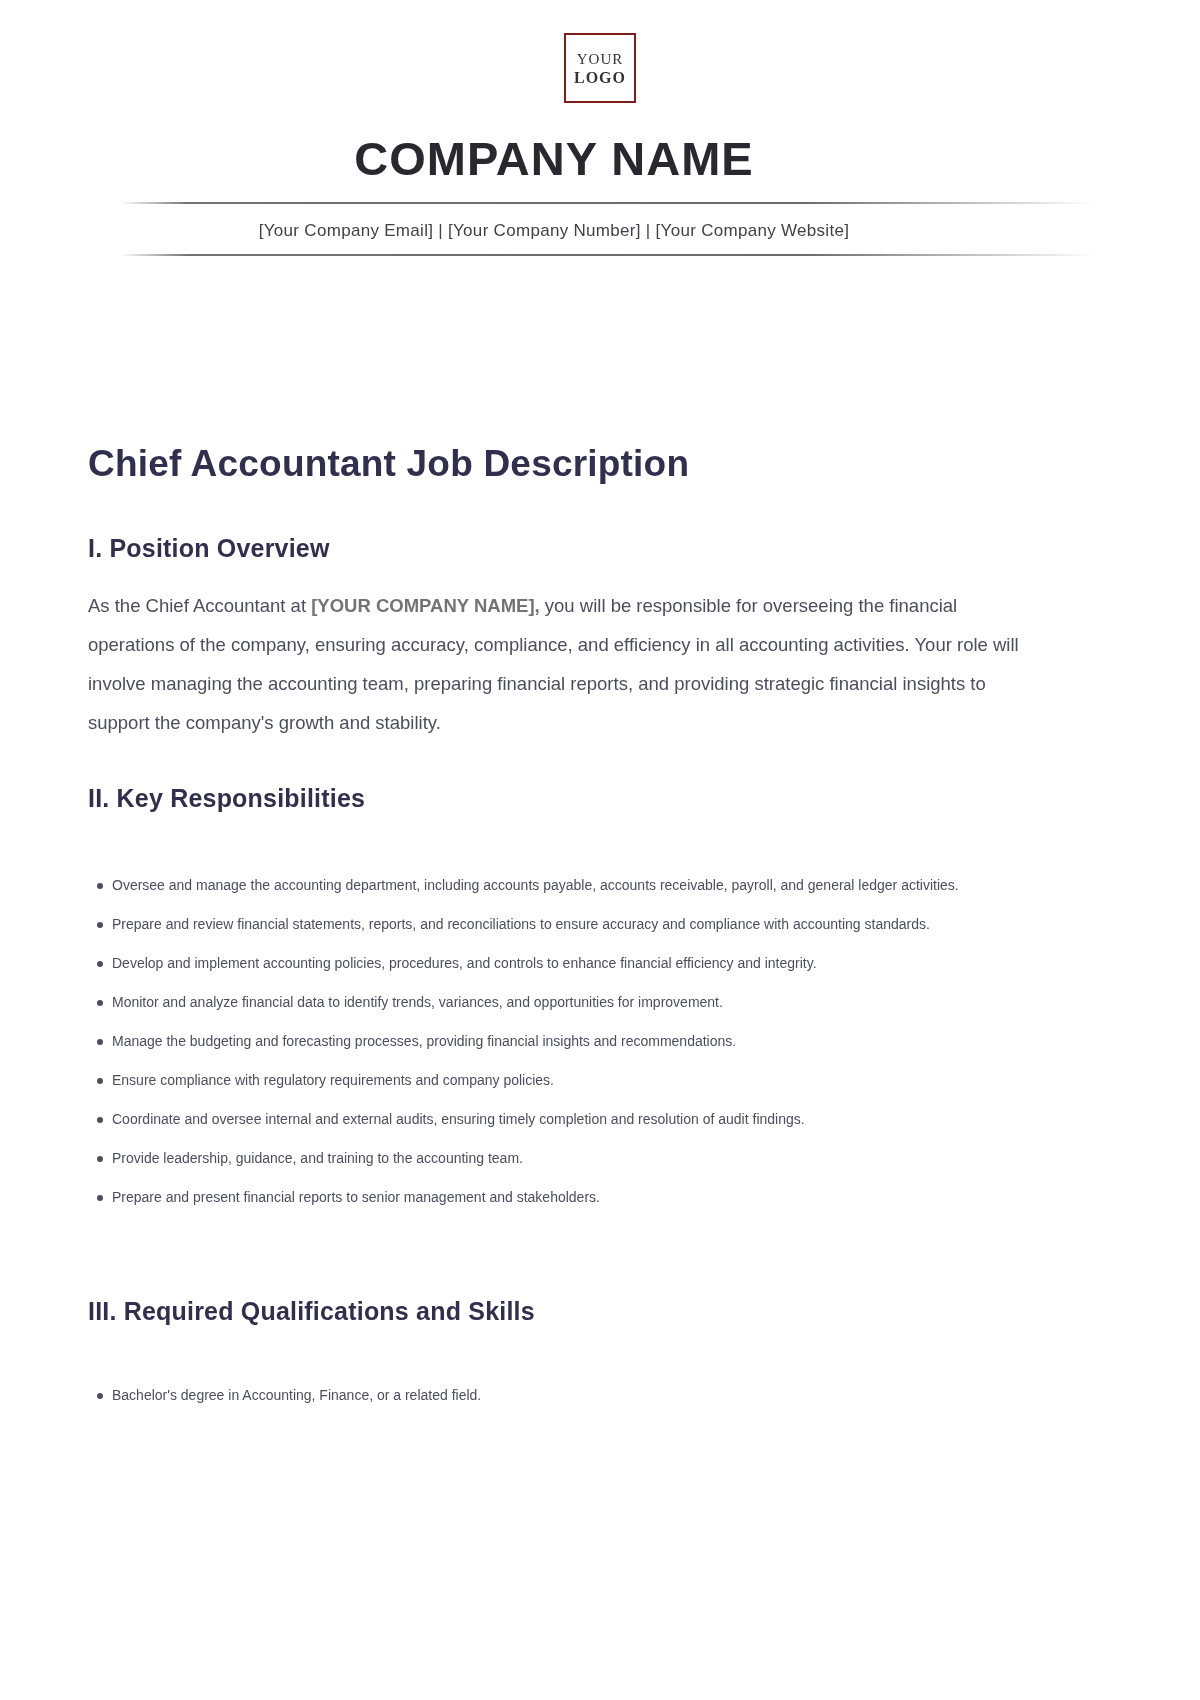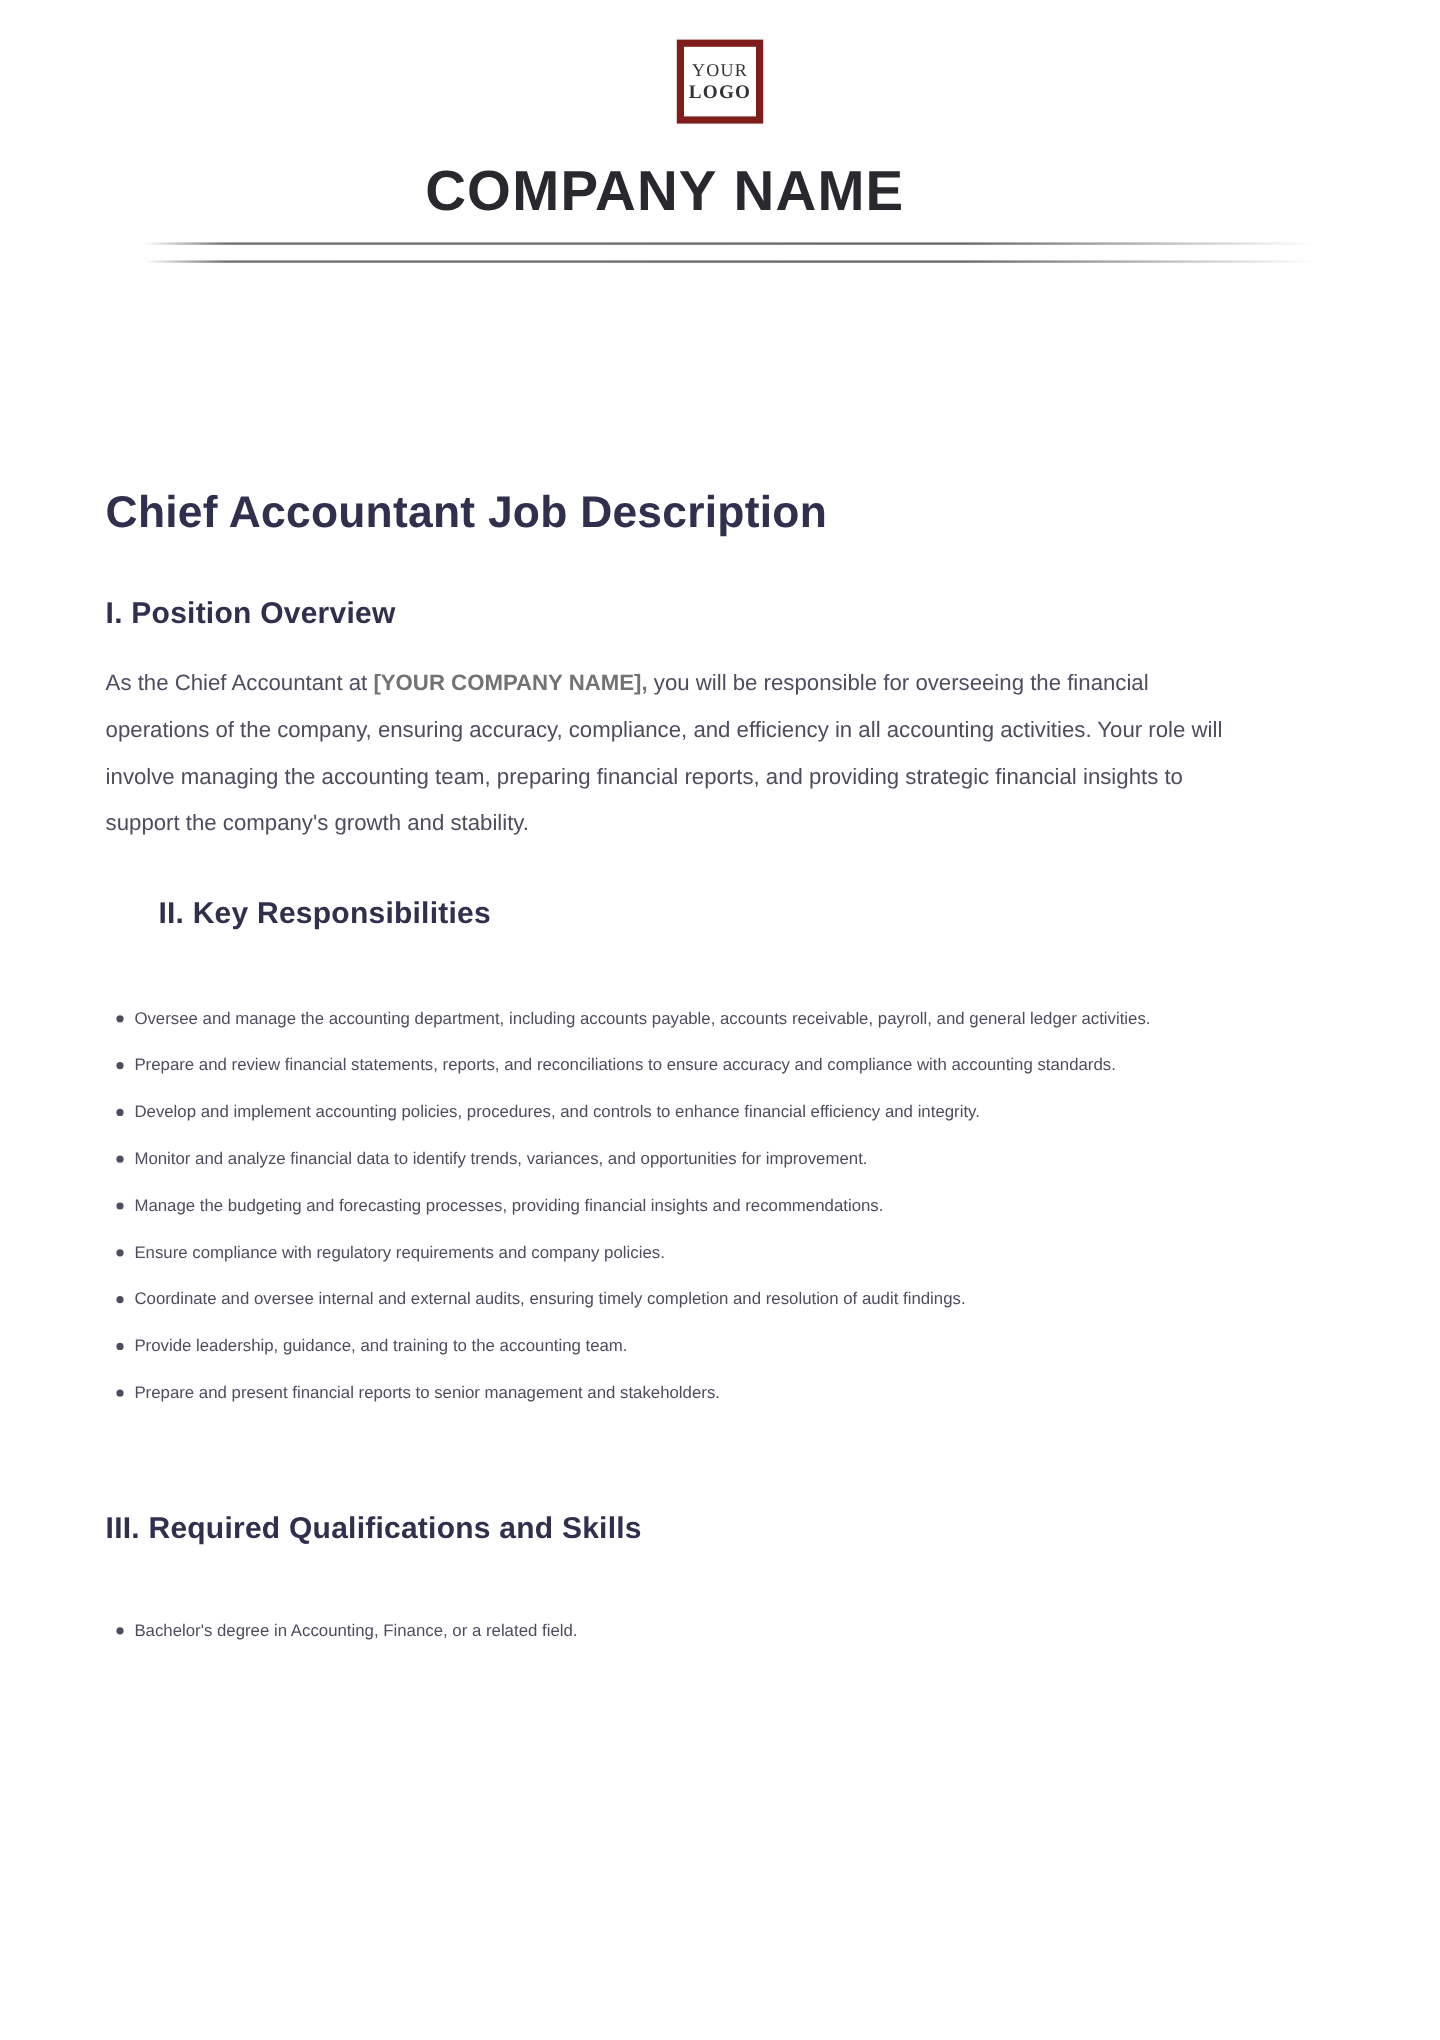--- a/index.html
+++ b/index.html
@@ -10,21 +10,21 @@
     position: relative;
     overflow: hidden;
     font-family: "Liberation Sans", sans-serif;
     -webkit-font-smoothing: antialiased;
   }
 
   
   .logo-box {
     width: 72px;
     height: 70px;
-    border: 6px solid #7f1d1d;
+    border: 2px solid #7f1d1d;
     margin: 33px auto 0;
     display: flex;
     flex-direction: column;
     align-items: center;
     justify-content: center;
     font-family: "Liberation Serif", serif;
     color: #333338;
     letter-spacing: 1px;
     text-align: center;
   }
@@ -79,21 +79,21 @@
     letter-spacing: 0.2px;
   }
   .section-heading {
     font-size: 25px;
     line-height: 32px;
     font-weight: bold;
     color: #30304e;
     letter-spacing: 0.2px;
   }
   .heading-1 { margin-top: 45px; }
-  .heading-2 { margin-top: 40px; margin-left: 44px; }
+  .heading-2 { margin-top: 40px; }
   .heading-3 { margin-top: 78px; }
 
   .overview-paragraph {
     margin-top: 22px;
     font-size: 18.5px;
     line-height: 39px;
     color: #4d4d5f;
   }
   .overview-paragraph .bold-inline {
     font-weight: bold;
@@ -125,20 +125,21 @@
 <body>
 
 <header>
   <div class="logo-box">
     <span class="logo-line1">YOUR</span>
     <span class="logo-line2">LOGO</span>
   </div>
   <div class="header-text">
     <div class="company-name">COMPANY NAME</div>
     <div class="divider divider-top"></div>
+    <div class="contact-line">[Your Company Email] | [Your Company Number] | [Your Company Website]</div>
     <div class="divider divider-bottom"></div>
   </div>
 </header>
 
 <main class="doc">
   <h1 class="doc-title">Chief Accountant Job Description</h1>
 
   <section>
     <h2 class="section-heading heading-1">I. Position Overview</h2>
     <p class="overview-paragraph"><span>As the Chief Accountant at </span><span class="bold-inline">[YOUR COMPANY NAME],</span><span> you will be responsible for overseeing the financial operations of the company, ensuring accuracy, compliance, and efficiency in all accounting activities. Your role will involve managing the accounting team, preparing financial reports, and providing strategic financial insights to support the company's growth and stability.</span></p>

